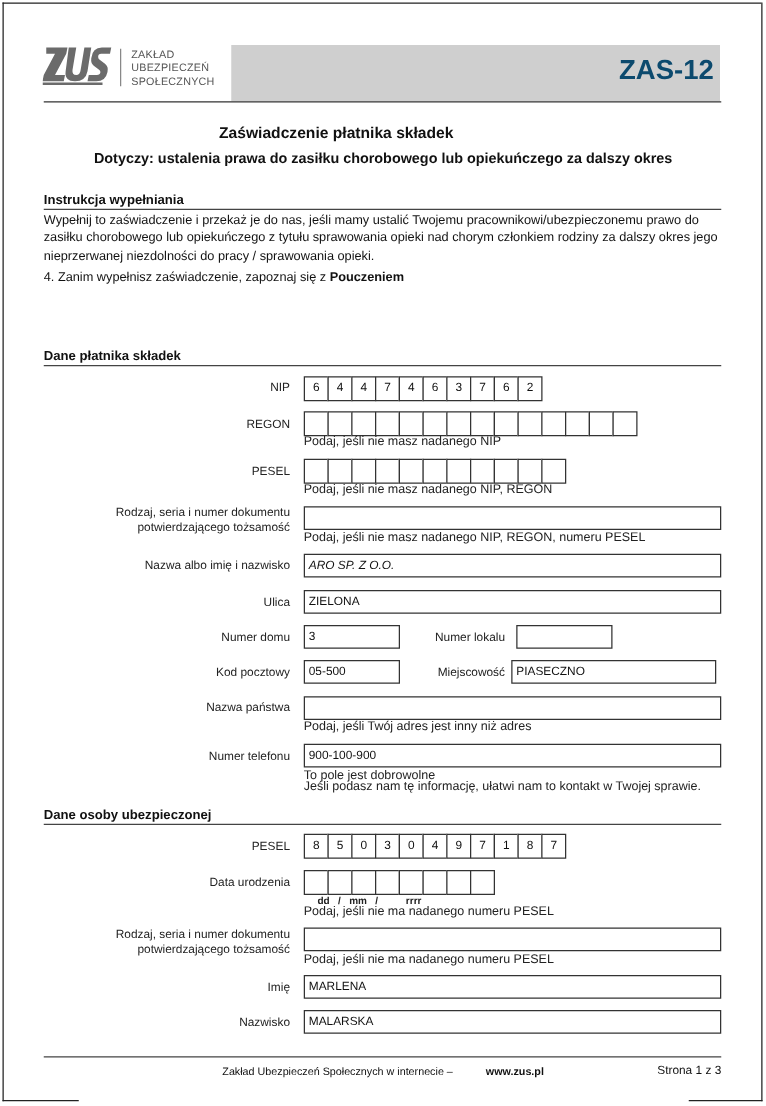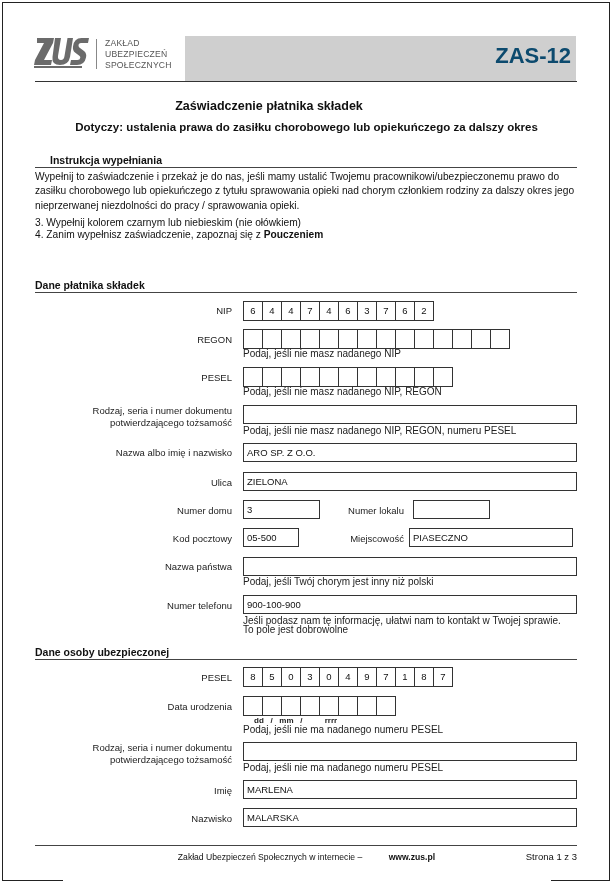--- a/index.html
+++ b/index.html
@@ -76,25 +76,24 @@
   <div>UBEZPIECZEŃ</div>
   <div>SPOŁECZNYCH</div>
 </div>
 <div class="abs header-bar"></div>
 <div class="abs form-code">ZAS-12</div>
 <div class="abs header-rule"></div>
 
 <div class="abs title">Zaświadczenie płatnika składek</div>
 <div class="abs subtitle">Dotyczy: ustalenia prawa do zasiłku chorobowego lub opiekuńczego za dalszy okres</div>
 
-<div class="abs section-head" style="top:154px;margin-left:15px;">Instrukcja wypełniania</div>
+<div class="abs section-head" style="top:154px;">Instrukcja wypełniania</div>
 <div class="abs section-rule" style="top:167px;"></div>
 <div class="abs para">Wypełnij to zaświadczenie i przekaż je do nas, jeśli mamy ustalić Twojemu pracownikowi/ubezpieczonemu prawo do zasiłku chorobowego lub opiekuńczego z tytułu sprawowania opieki nad chorym członkiem rodziny za dalszy okres jego nieprzerwanej niezdolności do pracy / sprawowania opieki.</div>
 <ul class="abs steps">
-  <li><span>3. Wypełnij kolorem czarnym lub niebieskim (nie ołówkiem)</span><b></b></li>
   <li><span>4. Zanim wypełnisz zaświadczenie, zapoznaj się z </span><b>Pouczeniem</b></li>
 </ul>
 
 <div class="abs section-head" style="top:279px;">Dane płatnika składek</div>
 <div class="abs section-rule" style="top:292px;"></div>
 
 <div class="abs label" style="left:60px; width:172px; top:305px;">NIP</div>
 <div class="abs cells" style="left:243px; top:301px;">
   <div class="cell">6</div>
   <div class="cell">4</div>
@@ -144,44 +143,44 @@
 <div class="abs hint" style="left:243px; top:387px;">Podaj, jeśli nie masz nadanego NIP, REGON</div>
 
 <div class="abs label" style="left:40px; width:192px; top:405px; line-height:12px;">
   <div>Rodzaj, seria i numer dokumentu</div>
   <div>potwierdzającego tożsamość</div>
 </div>
 <div class="abs field" style="left:243px; top:405px; width:334px;"></div>
 <div class="abs hint" style="left:243px; top:426px;">Podaj, jeśli nie masz nadanego NIP, REGON, numeru PESEL</div>
 
 <div class="abs label" style="left:40px; width:192px; top:447px;">Nazwa albo imię i nazwisko</div>
-<div class="abs field" style="left:243px; top:443px; width:334px;">ARO SP. Z O.O.</div>
+<div class="abs field" style="left:243px; top:443px; width:334px;font-style:italic;">ARO SP. Z O.O.</div>
 
 <div class="abs label" style="left:40px; width:192px; top:477px;">Ulica</div>
 <div class="abs field" style="left:243px; top:472px; width:334px;">ZIELONA</div>
 
 <div class="abs label" style="left:40px; width:192px; top:505px;">Numer domu</div>
 <div class="abs field" style="left:243px; top:500px; width:77px;">3</div>
 <div class="abs label" style="left:320px; width:84px; top:505px;">Numer lokalu</div>
 <div class="abs field" style="left:413px; top:500px; width:77px;"></div>
 
 <div class="abs label" style="left:40px; width:192px; top:533px;">Kod pocztowy</div>
-<div class="abs field" style="left:243px; top:528px; width:56px;">05-500</div>
+<div class="abs field" style="left:243px; top:528px; width:77px;">05-500</div>
 <div class="abs label" style="left:320px; width:84px; top:533px;">Miejscowość</div>
 <div class="abs field" style="left:409px; top:528px; width:164px;">PIASECZNO</div>
 
 <div class="abs label" style="left:40px; width:192px; top:561px;">Nazwa państwa</div>
 <div class="abs field" style="left:243px; top:557px; width:334px;"></div>
-<div class="abs hint" style="left:243px; top:577px;">Podaj, jeśli Twój chorym jest inny niż polski</div>
+<div class="abs hint" style="left:243px; top:577px;">Podaj, jeśli Twój adres jest inny niż adres</div>
 
 <div class="abs label" style="left:40px; width:192px; top:600px;">Numer telefonu</div>
 <div class="abs field" style="left:243px; top:595px; width:334px;">900-100-900</div>
 <div class="abs hint" style="left:243px; top:616px;">
+  <div>To pole jest dobrowolne</div>
   <div>Jeśli podasz nam tę informację, ułatwi nam to kontakt w Twojej sprawie.</div>
-  <div>To pole jest dobrowolne</div>
 </div>
 
 <div class="abs section-head" style="top:646px;">Dane osoby ubezpieczonej</div>
 <div class="abs section-rule" style="top:659px;"></div>
 
 <div class="abs label" style="left:60px; width:172px; top:672px;">PESEL</div>
 <div class="abs cells" style="left:243px; top:667px;">
   <div class="cell">8</div>
   <div class="cell">5</div>
   <div class="cell">0</div>

